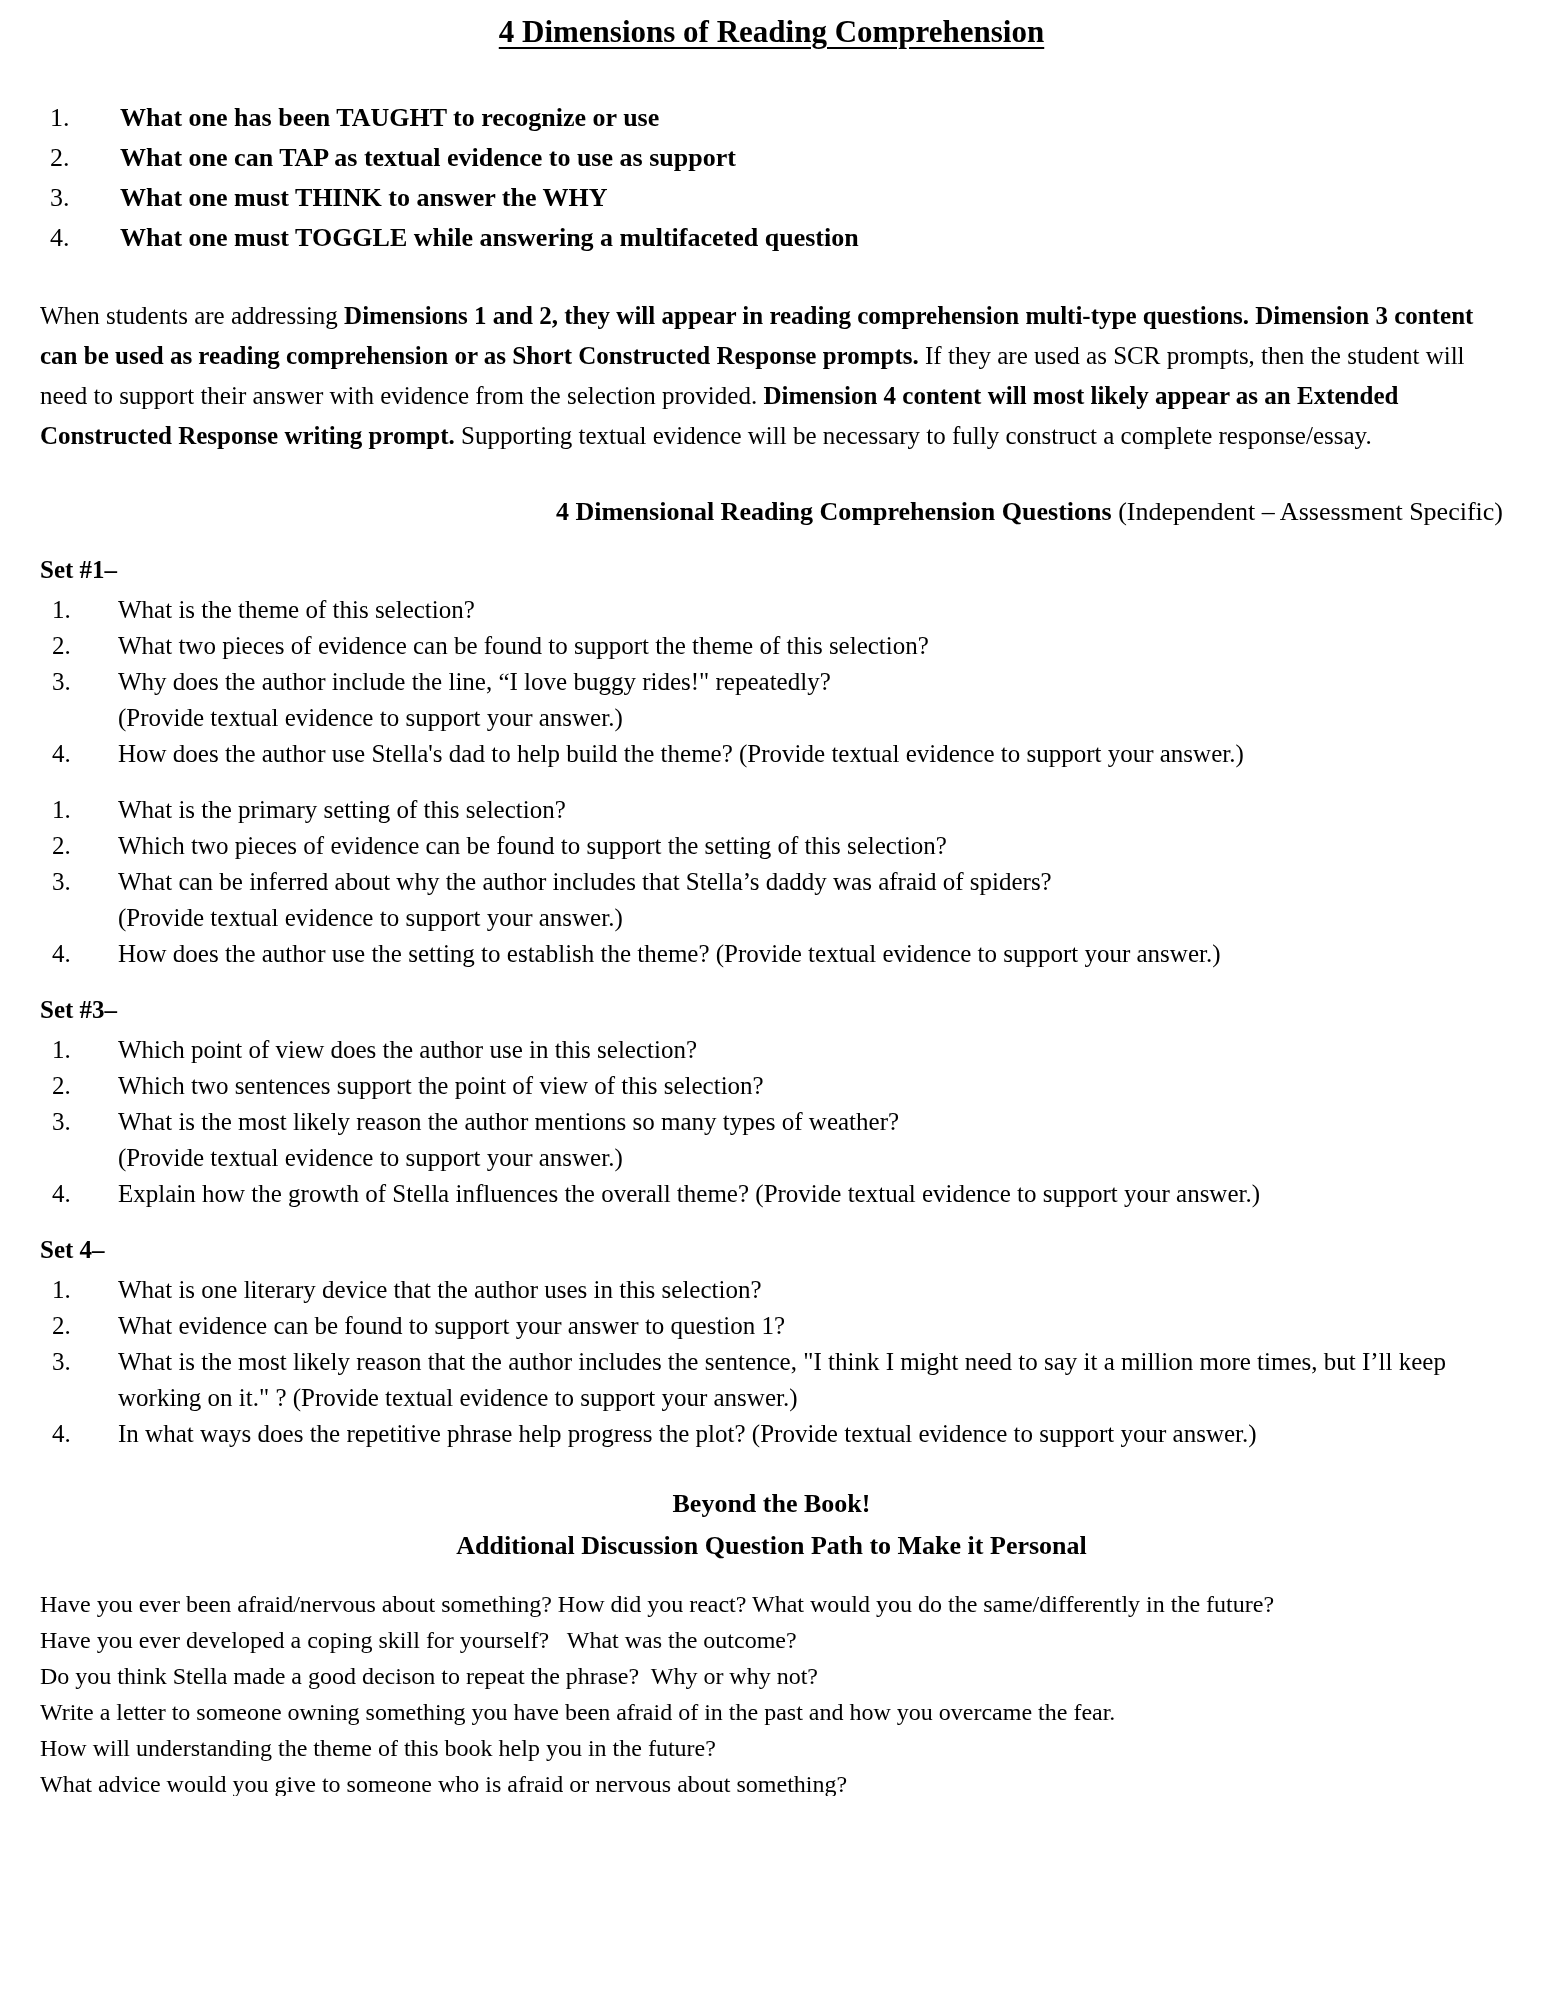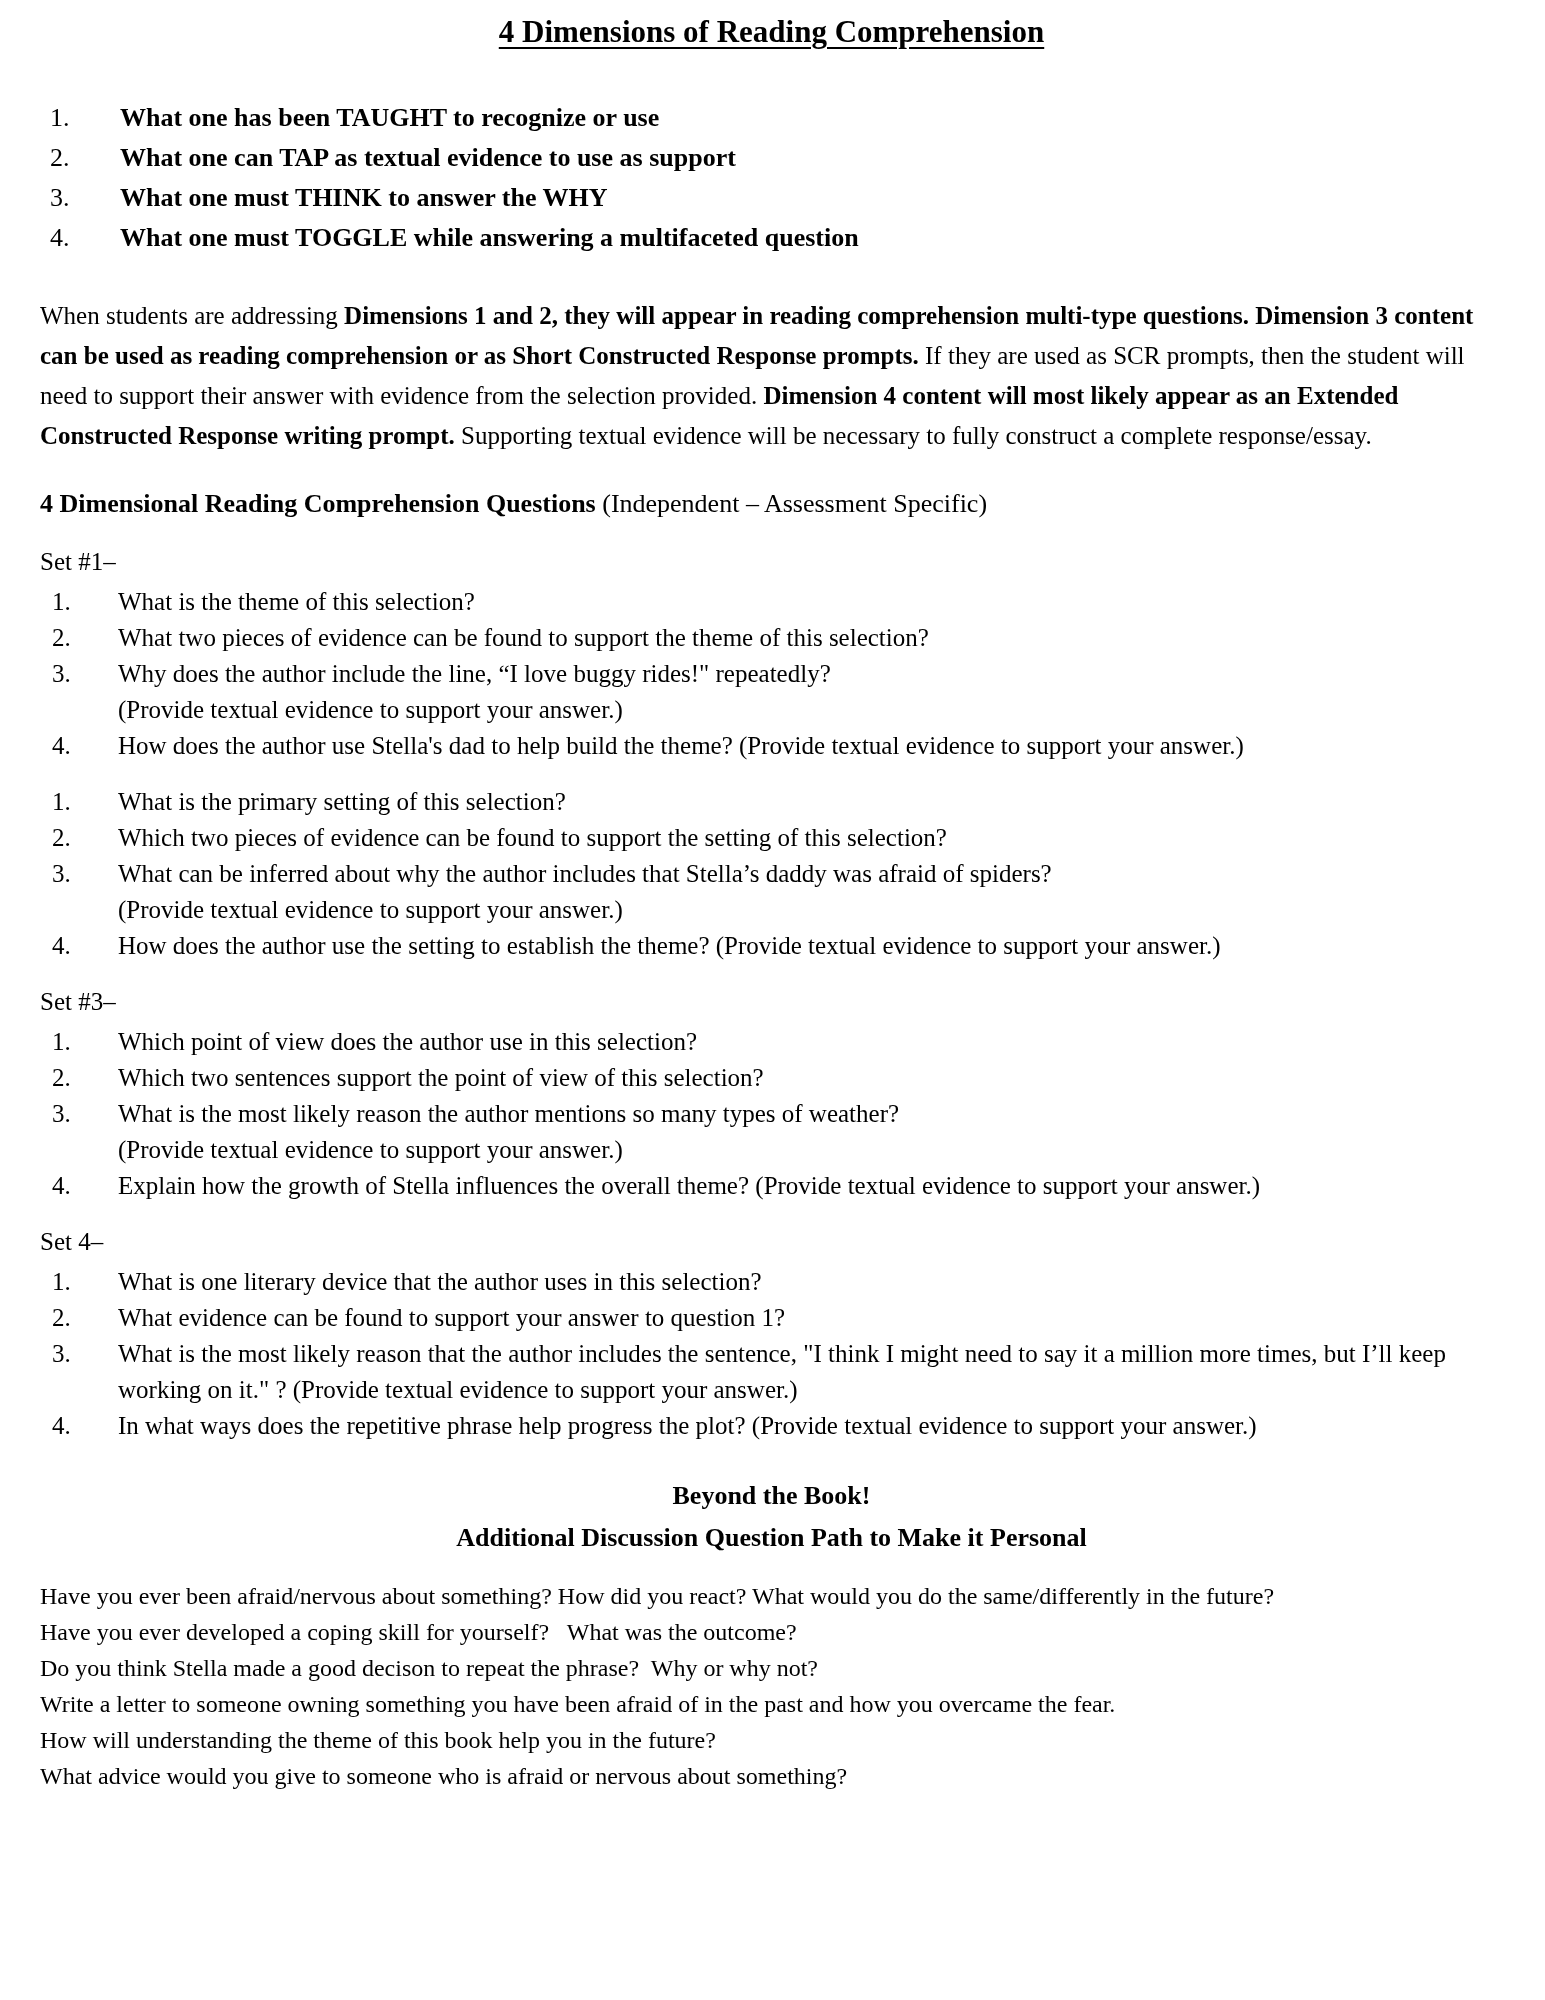--- a/index.html
+++ b/index.html
@@ -35,31 +35,31 @@
   .dim-item .txt { font-weight: bold; }
 
   .intro {
     margin-top: 38px;
     font-size: 25px;
     line-height: 40px;
   }
   .intro .b { font-weight: bold; }
 
   .q-heading {
-    margin-top: 28px;
-    text-align: left;
+    margin-top: 36px;
+    text-align: right;
     font-size: 26px;
     line-height: 40px;
   }
   .q-heading .b { font-weight: bold; }
 
   .set { margin-top: 20px; }
   .set-label {
     font-size: 25px;
-    font-weight: normal;
+    font-weight: bold;
     line-height: 36px;
     margin-bottom: 4px;
   }
   .q-item {
     display: grid;
     grid-template-columns: 78px 1fr;
     font-size: 25px;
     line-height: 36px;
   }
   .q-item .num { padding-left: 12px; }

